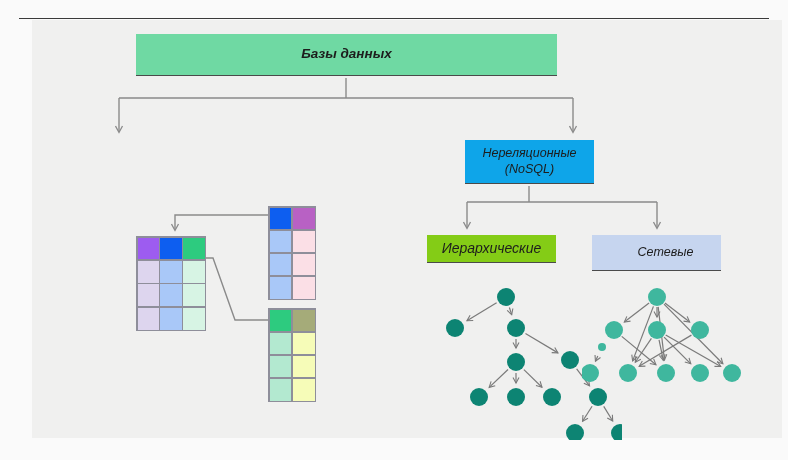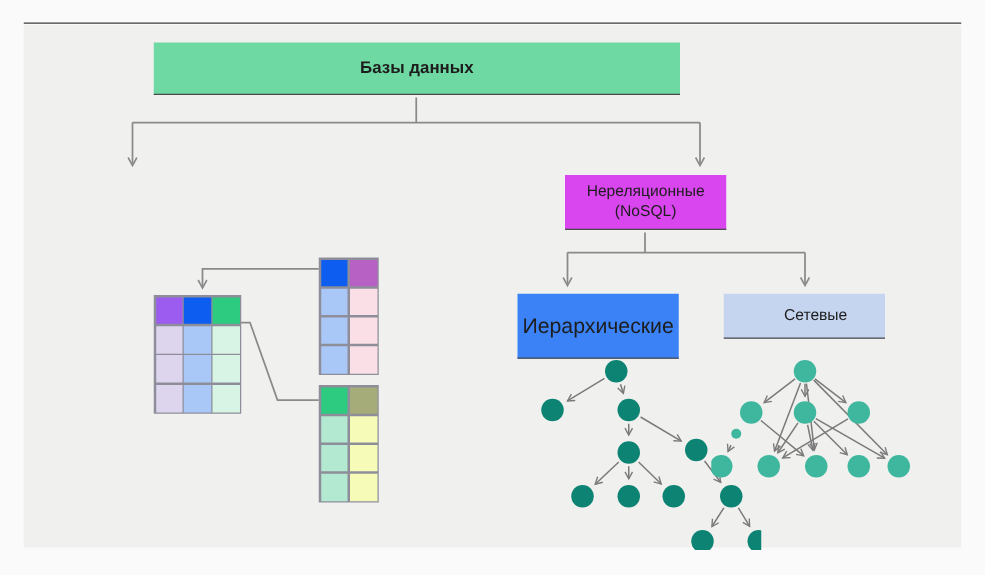--- a/index.html
+++ b/index.html
@@ -22,25 +22,26 @@
   #top-rule {
     position: absolute;
     left: 19px;
     top: 18px;
     width: 750px;
     height: 0;
     border-top: 1.5px solid #3a3a3a;
   }
   #panel {
     position: absolute;
-    left: 19px;
+    left: 32px;
     top: 20px;
     width: 750px;
     height: 418px;
     background: #f0f0ef;
+    font-style: italic;
   }
   .node-box {
     position: absolute;
     box-sizing: border-box;
     display: flex;
     align-items: center;
     justify-content: center;
     text-align: center;
     color: #1d1d1d;
     border-bottom: 1.5px solid #4a4a4a;
@@ -61,30 +62,30 @@
     width: 166px;
     height: 44px;
     background: #b2ecca;
     font-size: 12.5px;
   }
   #box-nosql {
     left: 433px;
     top: 120px;
     width: 129px;
     height: 44px;
-    background: #d946ef;
+    background: #0ea5e9;
     font-size: 12.5px;
   }
   #box-hier {
     left: 395px;
     top: 215px;
     width: 129px;
-    height: 52px;
-    background: #3b82f6;
-    font-size: 17px;
+    height: 28px;
+    background: #84cc16;
+    font-size: 14px;
   }
   #box-network {
     left: 560px;
     top: 215px;
     width: 129px;
     height: 36px;
     background: #c6d5ef;
     font-size: 12.5px;
     padding-left: 18px;
   }

